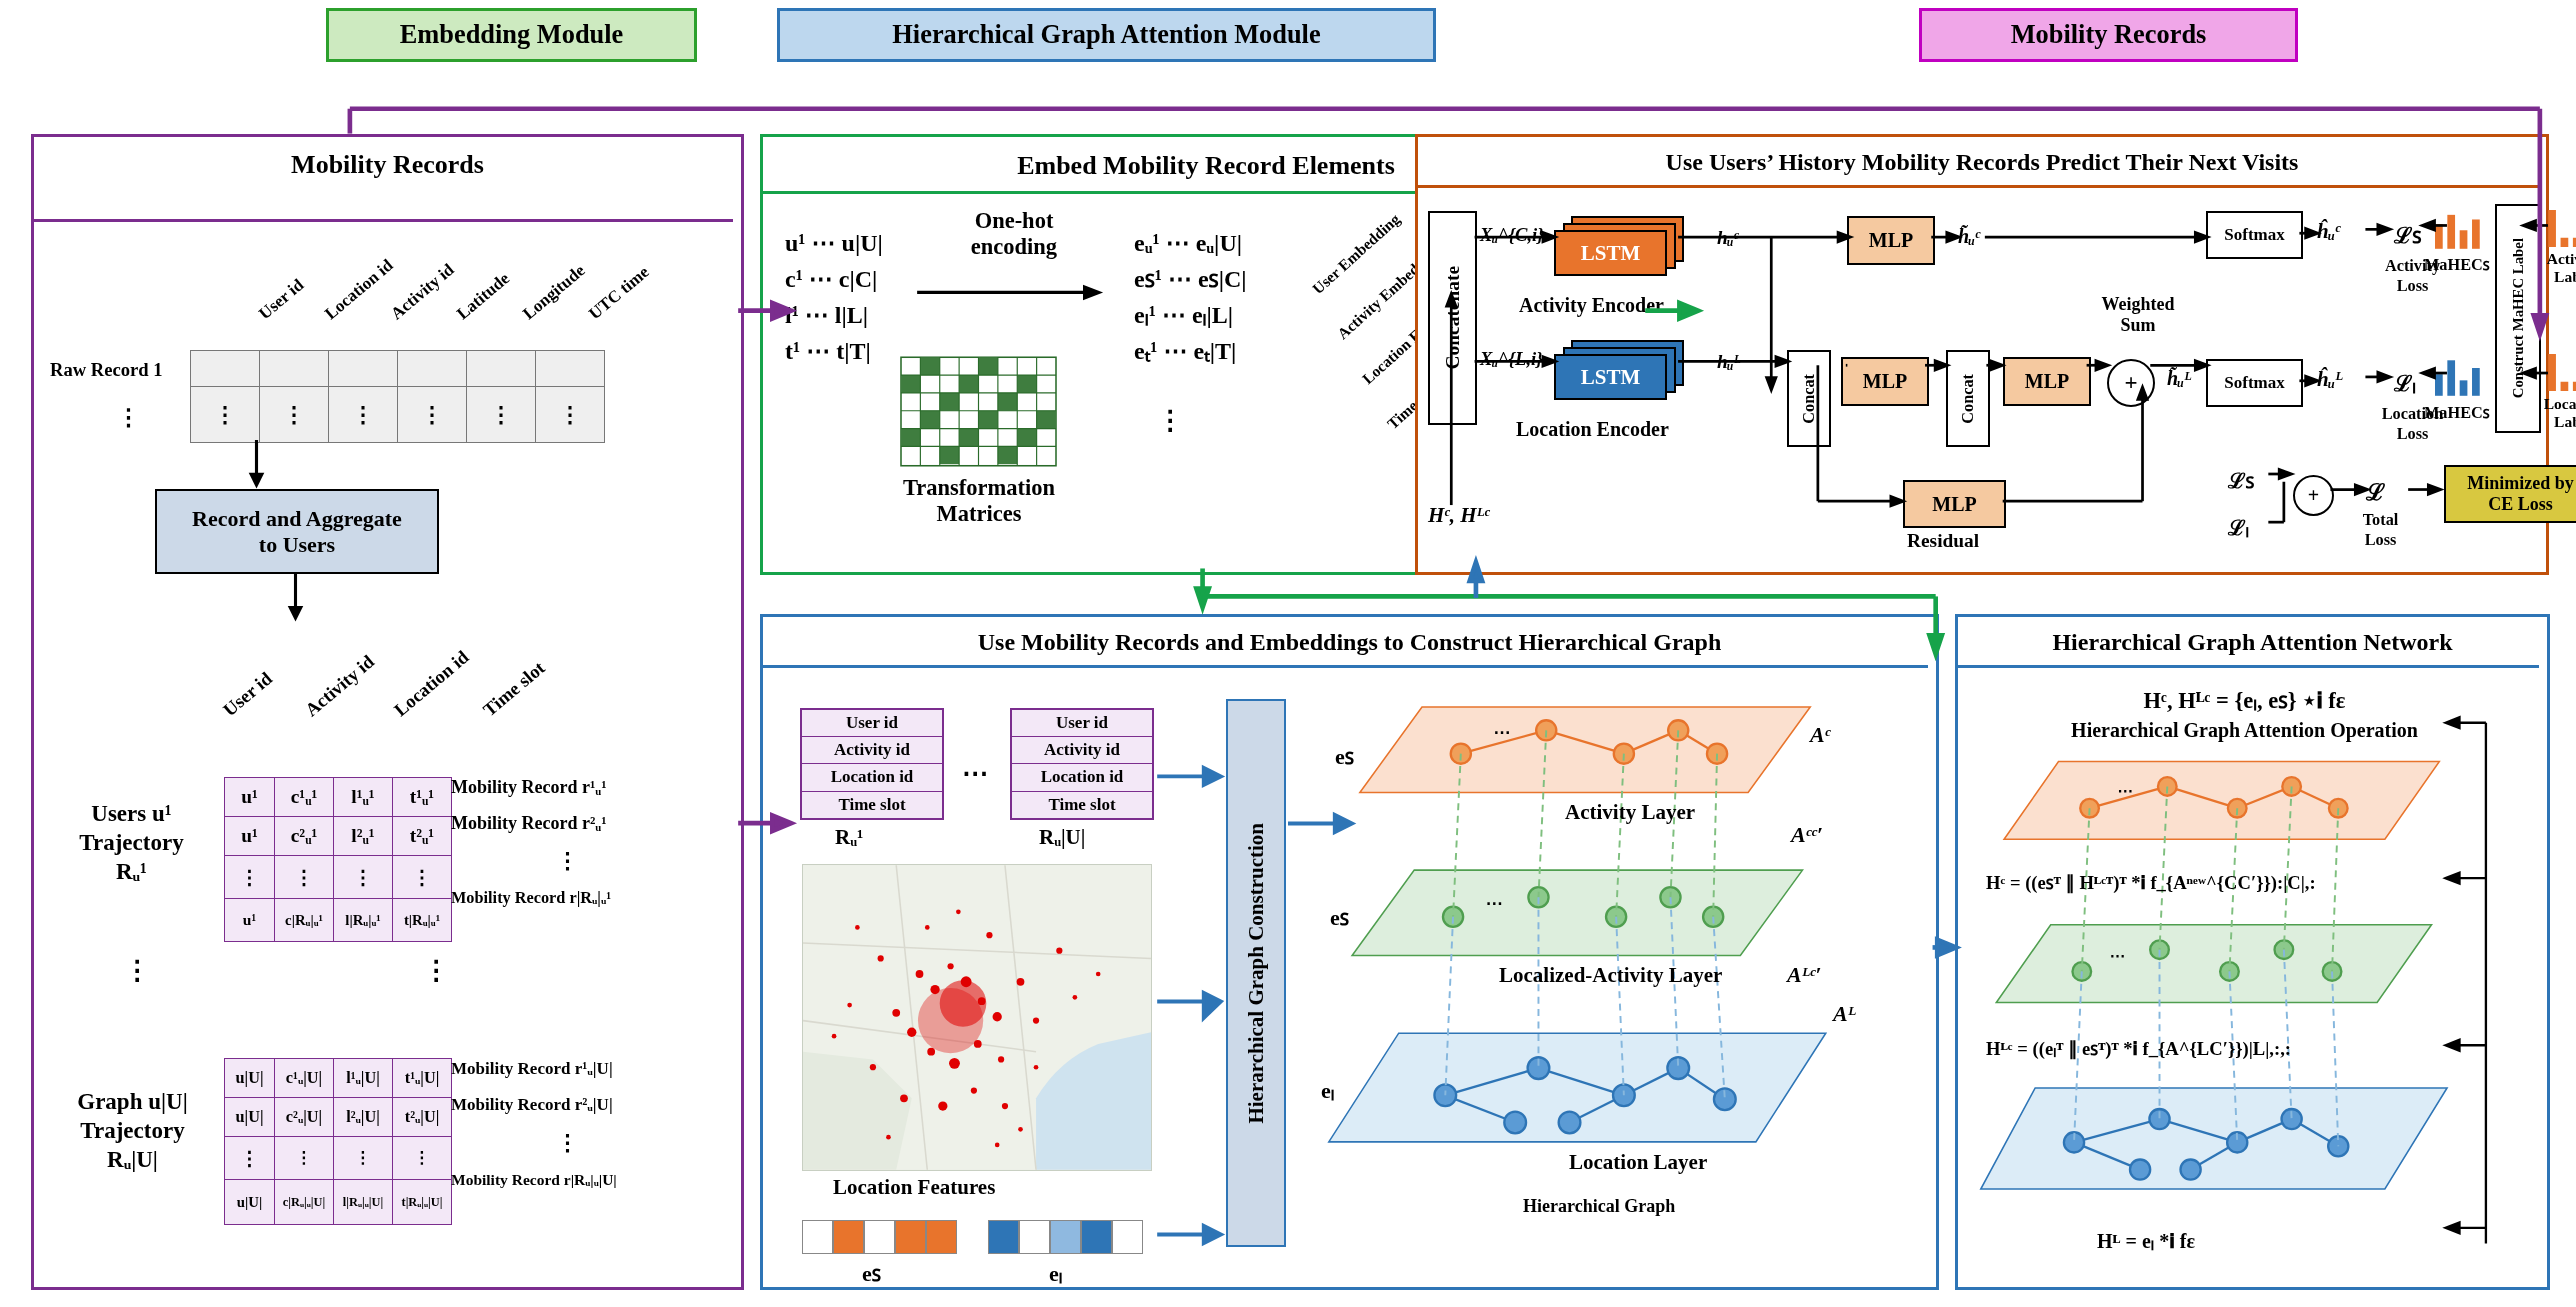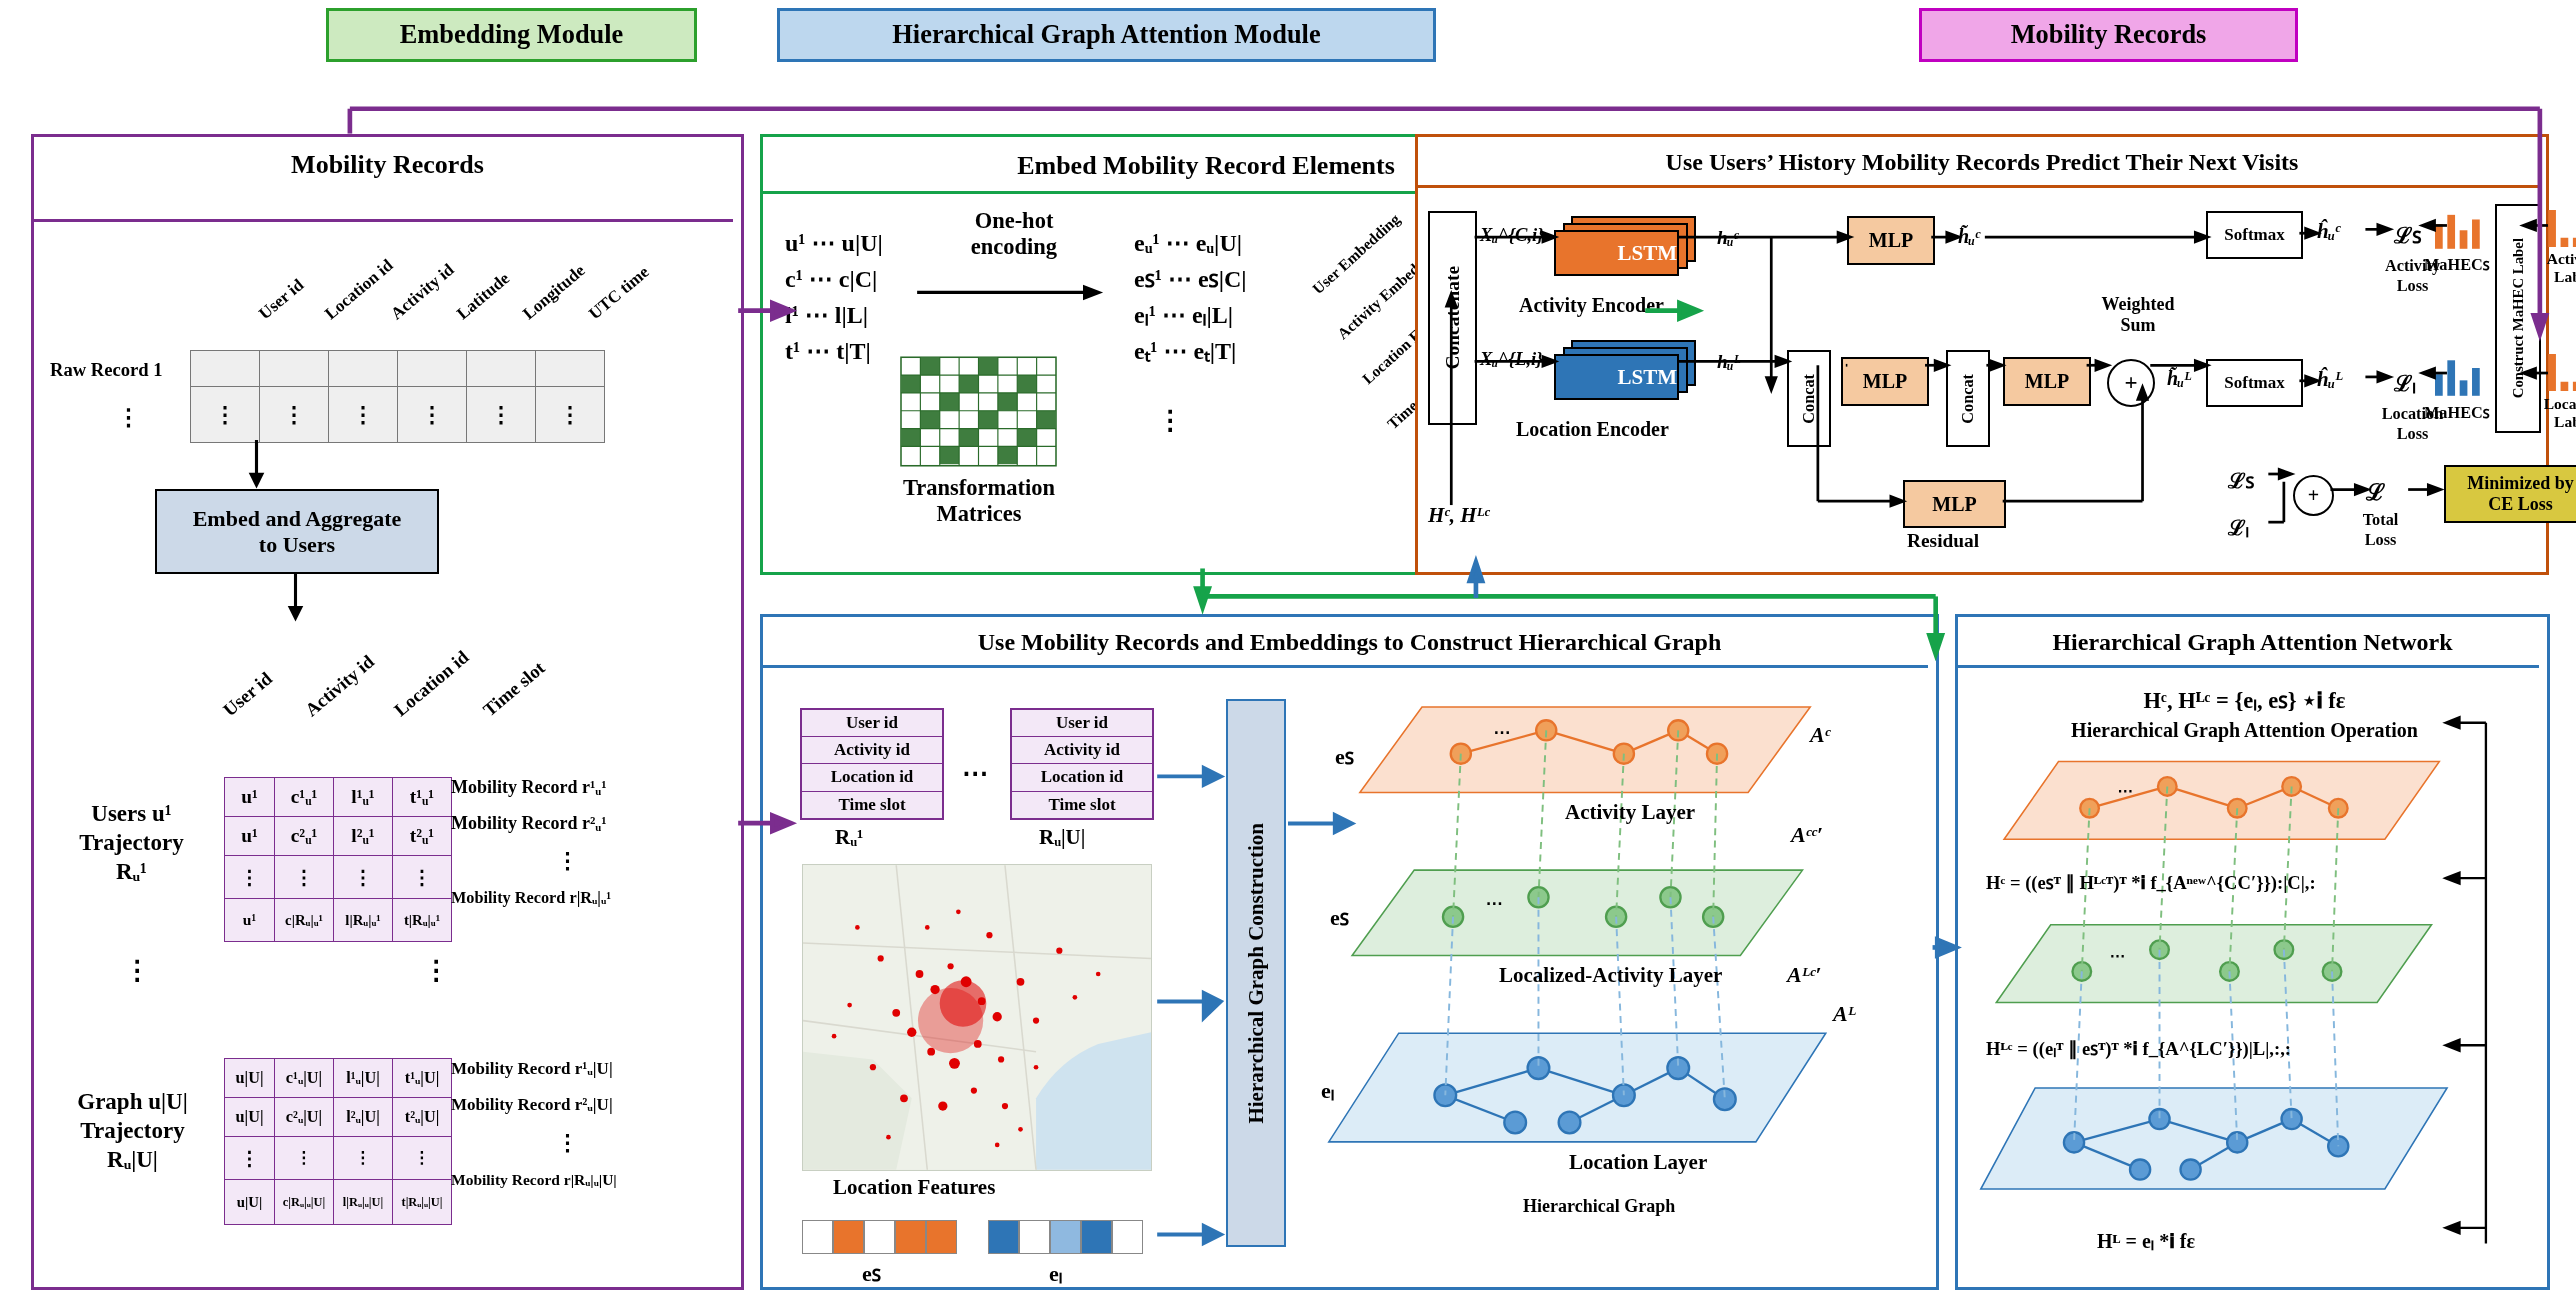--- a/index.html
+++ b/index.html
@@ -9,21 +9,21 @@
   
   .legend-item{border:3.1px solid #000;display:flex;align-items:center;justify-content:center;font-weight:bold;}
   
   .panel{border-style:solid;background:#fff;}
   .panel-title{font-weight:bold;text-align:center;}
   
   table.rec{border-collapse:collapse;}
   table.rec td{border:1.6px solid #777;background:#efefef;}
   table.purple{border-collapse:collapse;}
   table.purple td{border:1.6px solid #7b2d8e;background:#f3e8f7;text-align:center;font-weight:bold;margin-left:44px;}
-  .lstm{border:2.3px solid #000;font-weight:bold;color:#fff;display:flex;align-items:center;justify-content:flex-end;padding-left:12px;}
+  .lstm{border:2.3px solid #000;font-weight:bold;color:#fff;display:flex;align-items:center;justify-content:center;}
   .mlp{border:2.3px solid #000;background:#f5c9a0;font-weight:bold;display:flex;align-items:center;justify-content:center;}
   .sm{border:2.3px solid #000;background:#fff;font-weight:bold;display:flex;align-items:center;justify-content:center;}
   .vert{writing-mode:vertical-rl;transform:rotate(180deg);}
   svg{overflow:visible;}
 </style>
 </head>
 <body>
 
 <div class="abs" style="left:0;top:0;width:2576px;height:62px;">
   <div class="legend-item abs" style="left:326px;top:7.8px;width:365px;height:48px;background:#cdeac0;border-color:#2ca02c;">
@@ -76,21 +76,21 @@
   </tr>
 </tbody>
   </table>
 
 <svg class="abs" style="left:233px;top:440px;width:47px;height:50px;" viewBox="0 0 60 64" width="47" height="50">
   <line x1="30" y1="0" x2="30" y2="44" stroke="#000" stroke-width="4"></line>
   <polygon points="30,62 20,42 40,42" fill="#000"></polygon>
 </svg>
 
 <div class="abs ctr" style="left:155px;top:489px;width:280px;height:81px;background:#ccd9e8;border:2.3px solid #000;flex-direction:column;">
-  <div style="font-size:22px;font-weight:bold;">Embed and Aggregate</div>
+  <div style="font-size:22px;font-weight:bold;">Record and Aggregate</div>
   <div style="font-size:22px;font-weight:bold;">to Users</div>
 </div>
 
 <svg class="abs" style="left:272px;top:572px;width:47px;height:51px;" viewBox="0 0 60 66" width="47" height="51">
   <line x1="30" y1="0" x2="30" y2="46" stroke="#000" stroke-width="4"></line>
   <polygon points="30,64 20,44 40,44" fill="#000"></polygon>
 </svg>
 
 <div class="abs" style="left:233px;top:621px;width:404px;height:101px;">
   <div class="abs" style="left:0px;top:78px;transform:rotate(-40deg);transform-origin:left bottom;font-size:18.6px;font-weight:bold;white-space:nowrap;"><span>User id</span></div>

